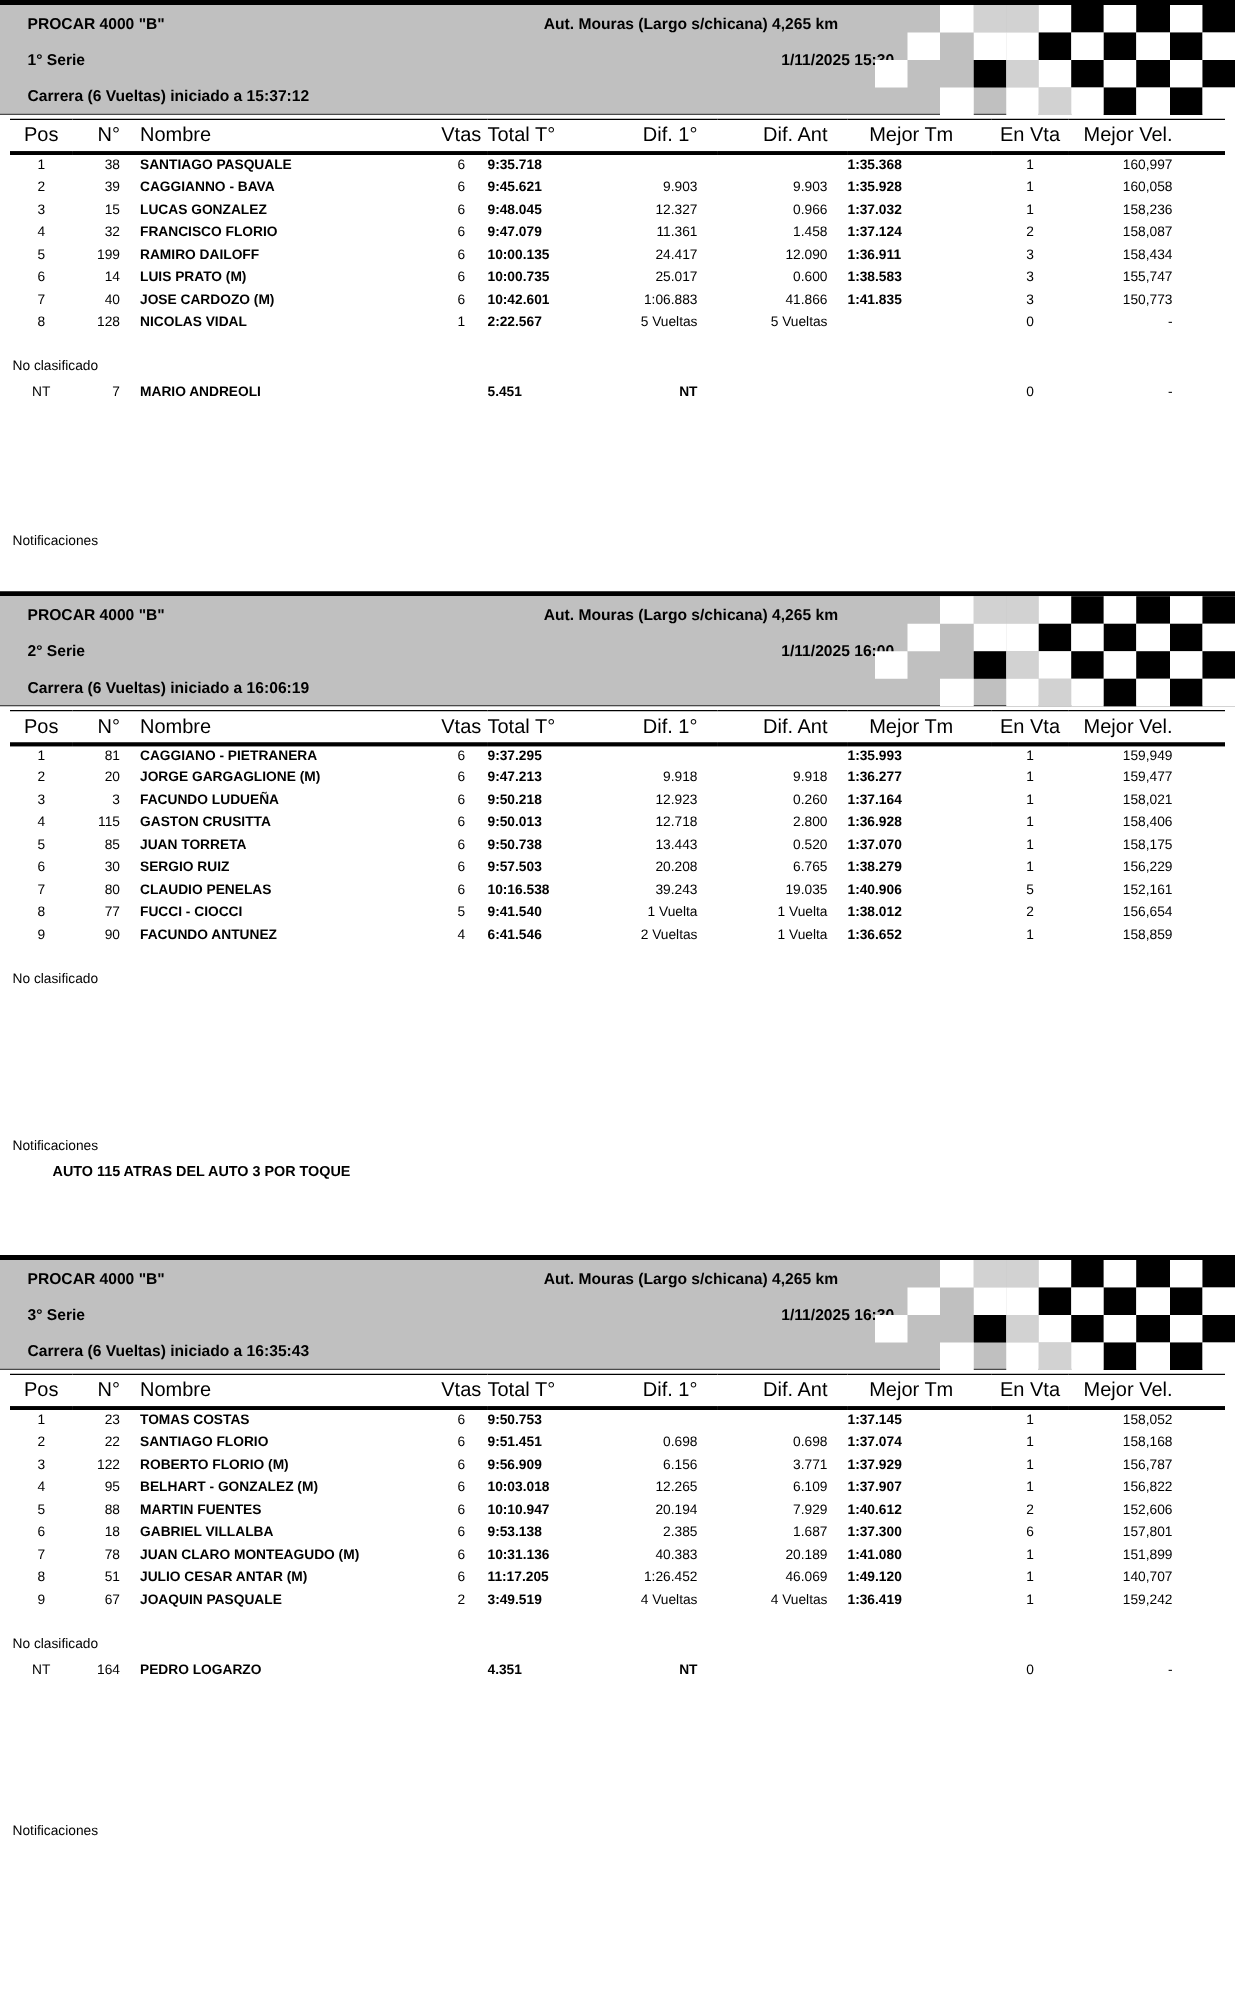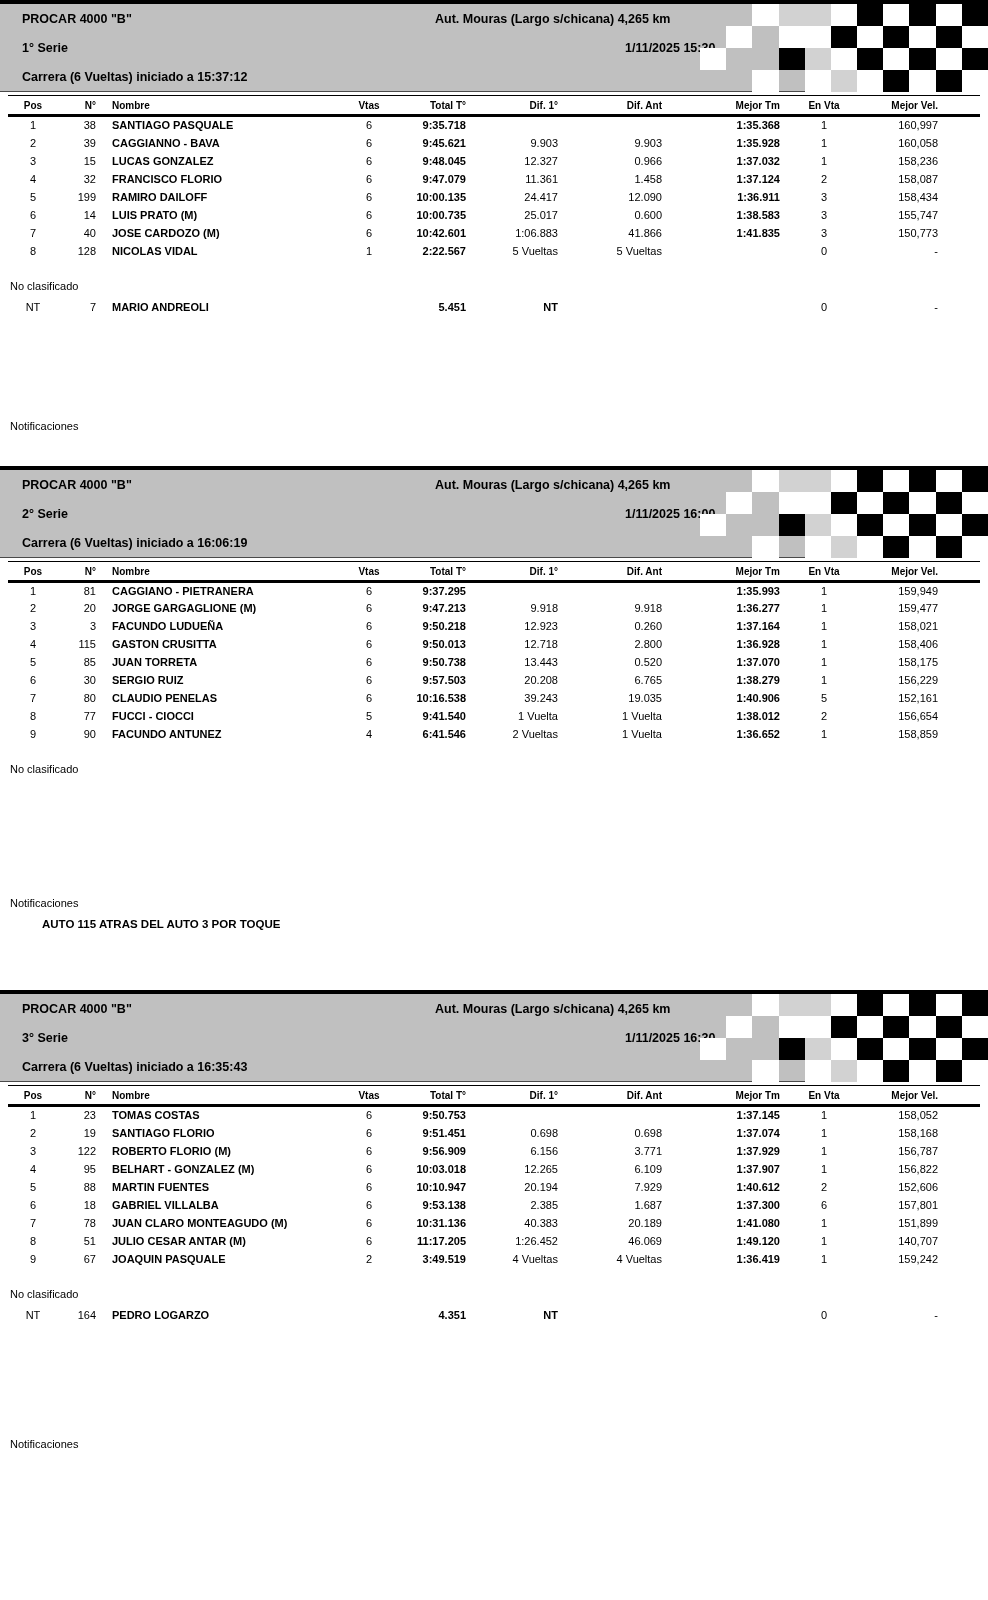--- a/index.html
+++ b/index.html
@@ -35,42 +35,42 @@
 
   table.results {
     border-collapse: collapse;
     table-layout: fixed;
     width: 972px;
     margin: 3px 0 0 8px;
   }
   table.results thead th {
     border-top: 1.5px solid #000;
     border-bottom: 3px solid #000;
-    font-size: 10px;
-    font-weight: bold;
+    font-size: 16px;
+    font-weight: normal;
     padding: 4px 0 3px 0;
     white-space: nowrap;
   }
   table.results td {
     font-size: 11px;
     height: 18px;
     padding: 0;
     white-space: nowrap;
     overflow: hidden;
   }
   table.nc { margin-top: 0; }
   table.nc td { height: 18px; }
   .c0 { text-align: center; }
   .c1 { text-align: right; }
   .c2 { text-align: left; padding-left: 16px !important; }
   .c3 { text-align: center; }
-  .c4 { text-align: right; padding-right: 14px !important; }
+  .c4 { text-align: left; padding-right: 14px !important; }
   .c5 { text-align: right; padding-right: 16px !important; }
   .c6 { text-align: right; padding-right: 16px !important; }
-  .c7 { text-align: right; padding-right: 13px !important; }
+  .c7 { padding-right: 13px !important; }
   .c8 { text-align: center; }
   .c9 { text-align: right; padding-right: 42px !important; }
   td.c2, td.c4, td.c7 { font-weight: bold; }
   td.bold { font-weight: bold; }
 
   .nc-label {
     font-size: 11px; margin: 20px 0 2px 10px; height: 16px;
   }
   .notif-label {
     font-size: 11px; margin: 0 0 2px 10px; height: 16px;
@@ -594,21 +594,21 @@
           <td class="c3">6</td>
           <td class="c4">9:50.753</td>
           <td class="c5"></td>
           <td class="c6"></td>
           <td class="c7">1:37.145</td>
           <td class="c8">1</td>
           <td class="c9">158,052</td>
         </tr>
         <tr>
           <td class="c0">2</td>
-          <td class="c1">19</td>
+          <td class="c1">22</td>
           <td class="c2">SANTIAGO FLORIO</td>
           <td class="c3">6</td>
           <td class="c4">9:51.451</td>
           <td class="c5">0.698</td>
           <td class="c6">0.698</td>
           <td class="c7">1:37.074</td>
           <td class="c8">1</td>
           <td class="c9">158,168</td>
         </tr>
         <tr>

